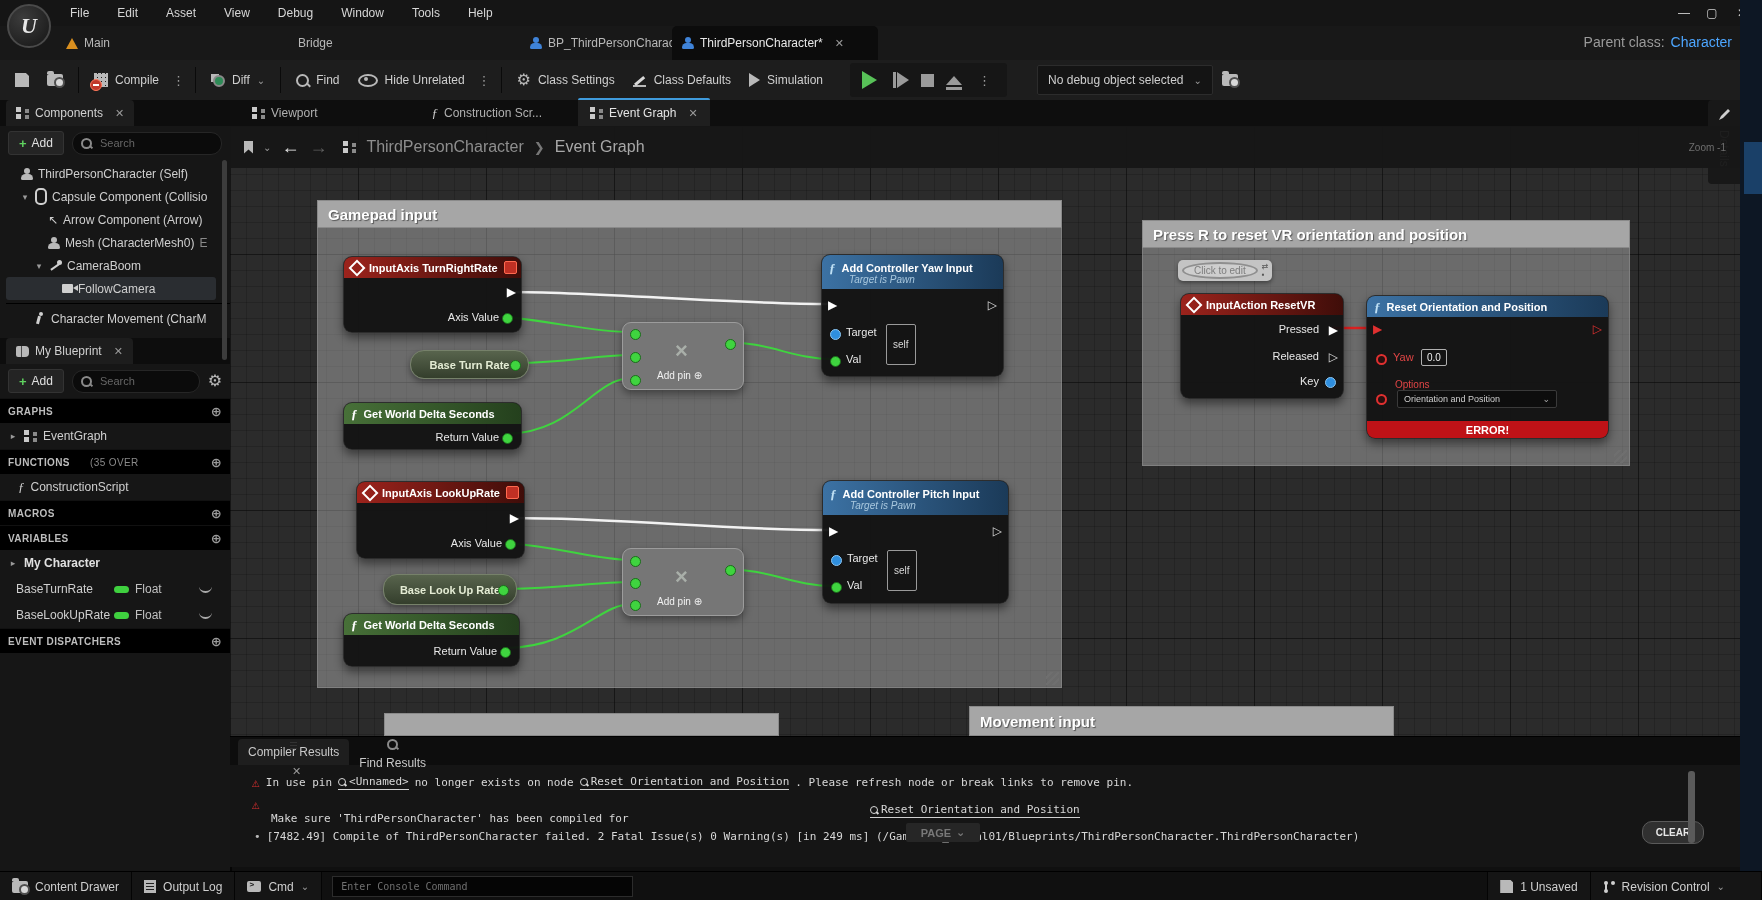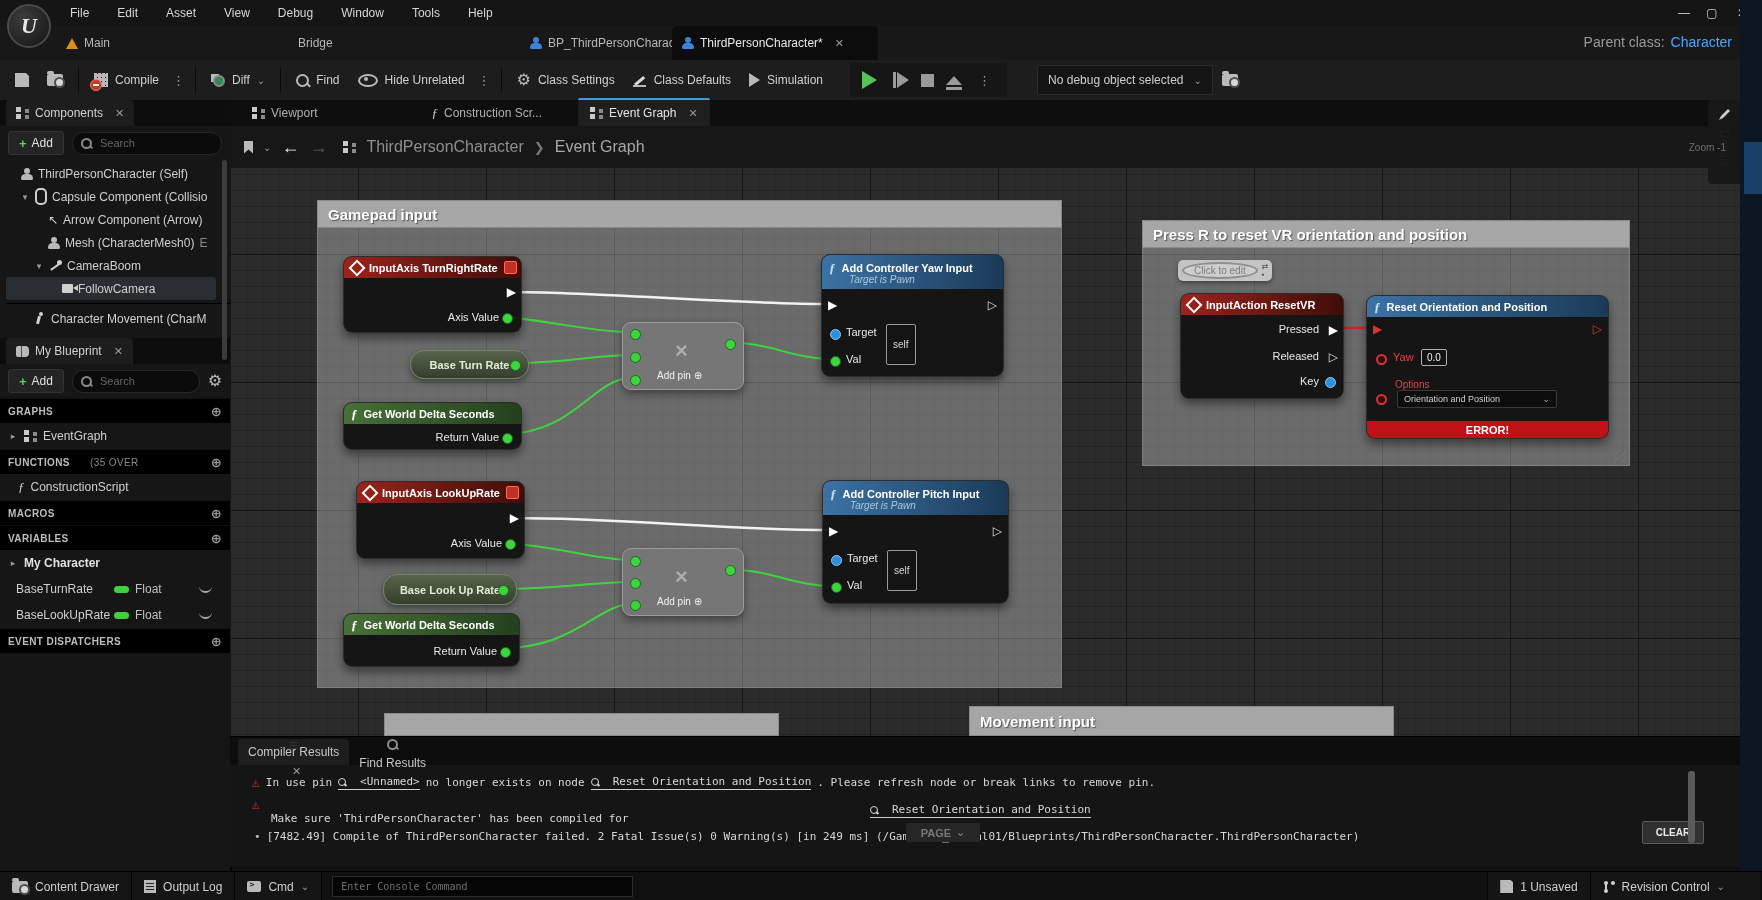--- a/index.html
+++ b/index.html
@@ -183,26 +183,26 @@
 
   
   #compiler{position:absolute;left:230px;top:736px;width:1510px;height:130px;background:#151515;border-top:1px solid #000;}
   #comptabs{height:28px;background:#0d0d0d;display:flex;align-items:flex-end;}
   .comptab{height:26px;display:flex;align-items:center;gap:6px;padding:0 10px;font-size:12px;color:#c8c8c8;flex-direction:column;}
   .comptab.active{background:#1e1e1e;border-radius:4px 4px 0 0;margin-left:8px;}
   .ic-compres{width:11px;height:13px;background:#b9b9b9;position:relative;}
   .ic-compres::after{content:"";position:absolute;left:2px;top:3px;width:7px;height:1px;background:#333;box-shadow:0 3px 0 #333,0 6px 0 #333;}
   .clog{position:absolute;font-family:"DejaVu Sans Mono","Liberation Mono",monospace;font-size:11px;color:#d8d8d8;white-space:nowrap;display:flex;align-items:center;gap:6px;}
   .warnico{color:#e03030;font-size:13px;}
-  .loglink{display:inline-flex;align-items:center;gap:14px;border-bottom:1px solid #cfcfcf;padding-bottom:1px;}
+  .loglink{display:inline-flex;align-items:center;gap:3px;border-bottom:1px solid #cfcfcf;padding-bottom:1px;}
   .minimag{width:6px;height:6px;border:1.5px solid #d8d8d8;border-radius:50%;position:relative;display:inline-block;}
   .minimag::after{content:"";position:absolute;left:5px;top:5px;width:3px;height:1.5px;background:#d8d8d8;transform:rotate(45deg);}
   #pagebtn{position:absolute;left:676px;top:86px;width:74px;height:19px;background:#262626;border-radius:2px;
            display:flex;align-items:center;justify-content:center;gap:5px;color:#787878;font-size:11px;font-weight:bold;}
-  #clearbtn{position:absolute;left:1412px;top:84px;width:60px;height:21px;background:#303030;border:1px solid #5a5a5a;border-radius:2px;
+  #clearbtn{position:absolute;left:1412px;top:84px;width:60px;height:21px;background:#303030;border:1px solid #5a5a5a;border-radius:10px;
             display:flex;align-items:center;justify-content:center;color:#e8e8e8;font-size:10px;font-weight:bold;}
   #compscroll{position:absolute;left:1458px;top:34px;width:7px;height:72px;background:#5a5a5a;border-radius:3px;}
 
   
   #statusbar{position:absolute;left:0;top:871px;width:1762px;height:29px;background:#101010;border-top:1px solid #000;display:flex;align-items:center;}
   .sbtn{display:flex;align-items:center;gap:7px;height:29px;padding:0 12px;color:#cfcfcf;font-size:12px;border-right:1px solid #040404;background:#151515;}
   .ic-term{width:14px;height:11px;background:#b9b9b9;border-radius:2px;position:relative;}
   .ic-term::after{content:">";position:absolute;left:2px;top:-1px;font-size:8px;color:#151515;font-weight:bold;}
   .ic-log{width:12px;height:13px;background:#b9b9b9;position:relative;}
   .ic-log::after{content:"";position:absolute;left:2px;top:3px;width:8px;height:1px;background:#222;box-shadow:0 3px 0 #222,0 6px 0 #222;}

